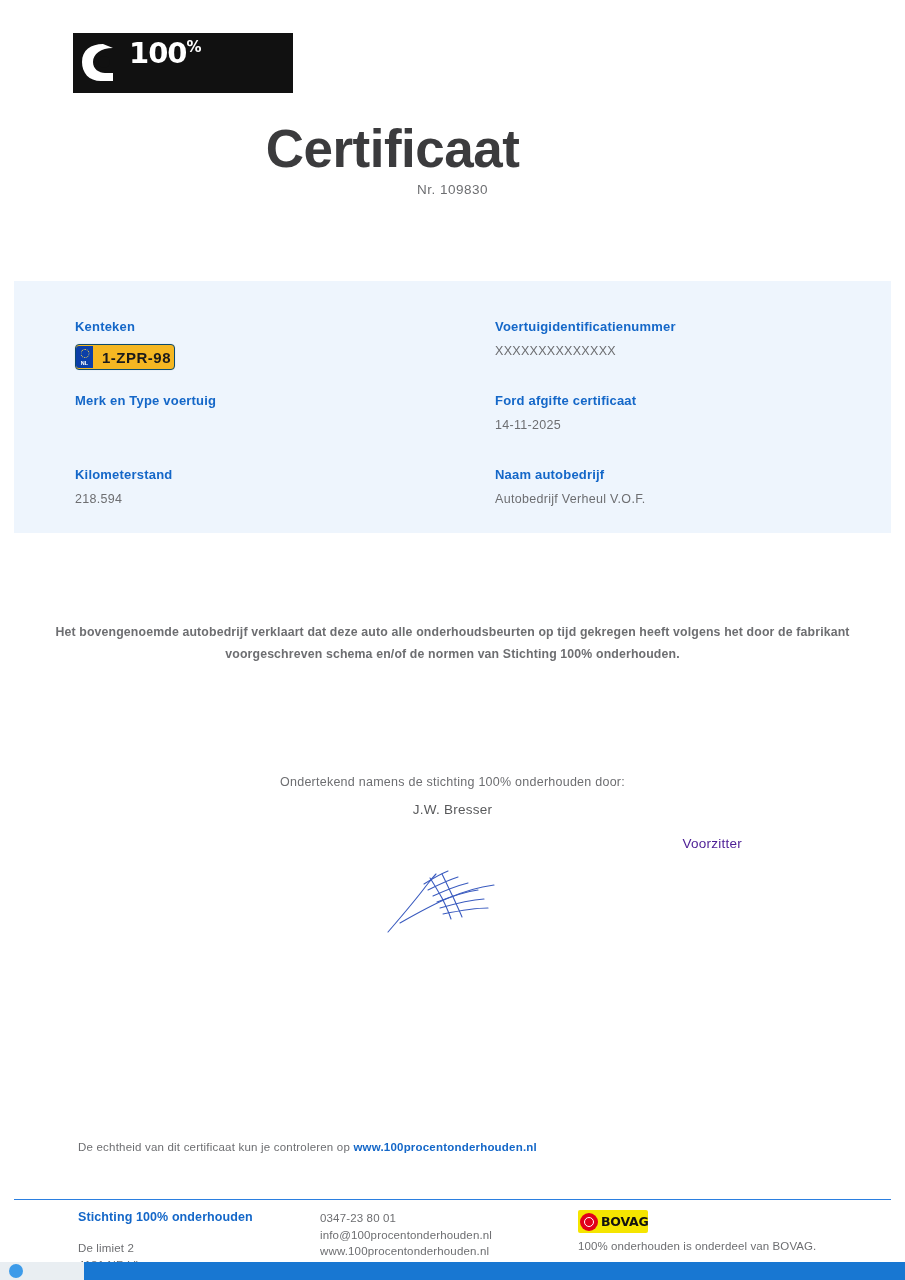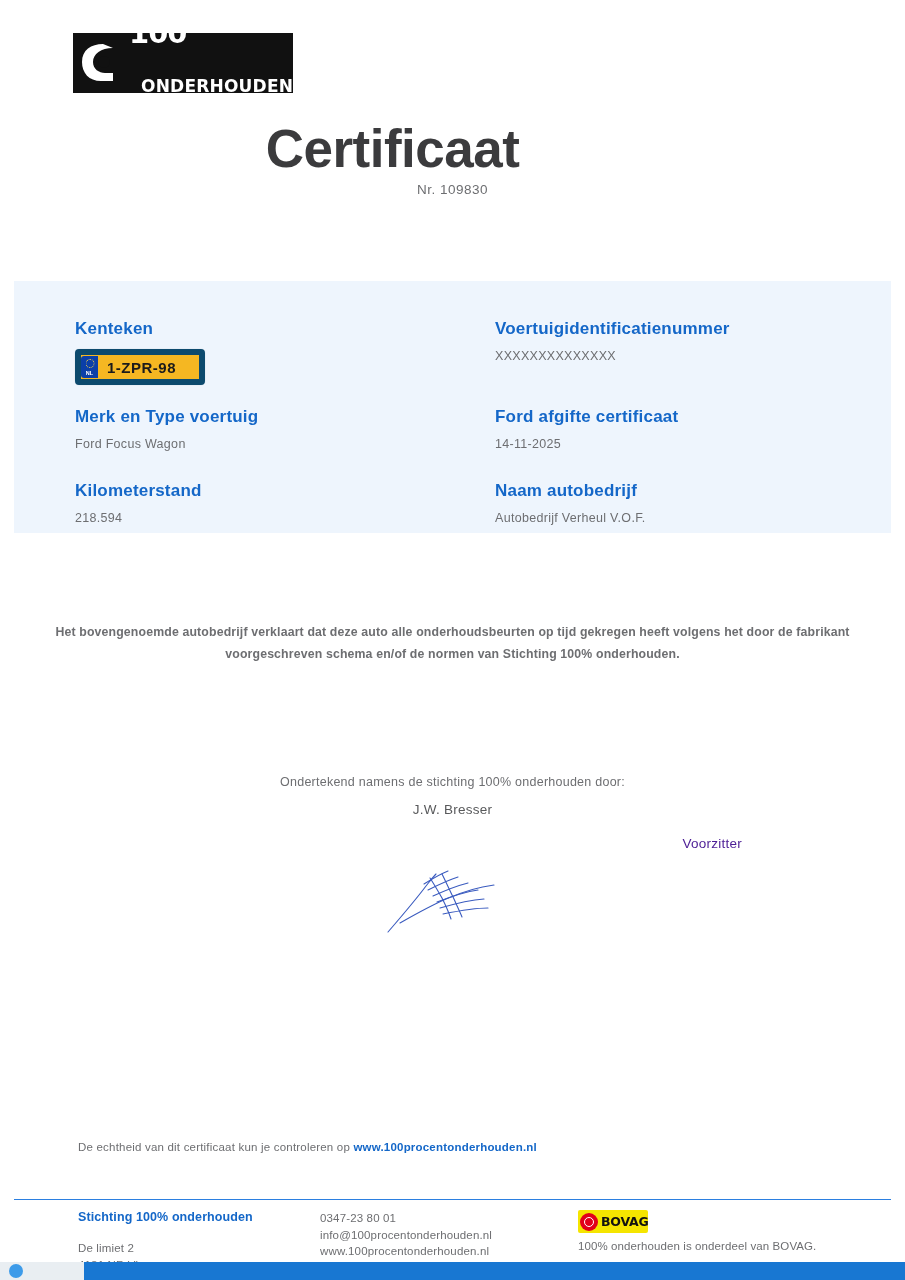--- a/index.html
+++ b/index.html
@@ -39,21 +39,21 @@
     top: 7px;
     width: 40px;
     height: 46px;
   }
   .logo-right {
     flex: 1;
     background: #111111;
     color: #ffffff;
     display: flex;
     flex-direction: column;
-    justify-content: flex-end;
+    justify-content: space-between;
     padding-left: 4px;
     gap: 33px;
   }
   .logo-100 {
     font-size: 29px;
     font-weight: bold;
     line-height: 28px;
     letter-spacing: -1px;
     font-family: "DejaVu Sans", sans-serif;
   }
@@ -111,39 +111,39 @@
     grid-template-columns: 420px 340px;
     row-gap: 0px;
   }
   .field {
     margin-bottom: 22px;
     min-height: 52px;
   }
   .field-label {
     color: #1467c8;
     font-weight: bold;
-    font-size: 17px;
+    font-size: 13px;
     letter-spacing: 0.2px;
     margin-bottom: 10px;
   }
   .field-value {
     color: #6d6e71;
     font-size: 12.5px;
     letter-spacing: 0.3px;
   }
 
   
   .plate {
     display: inline-flex;
     align-items: center;
     background: #f5b722;
-    border: 6px solid #0c4a6e;
+    border: 1px solid #0c4a6e;
     border-radius: 4px;
     height: 24px;
-    padding-right: 23px;
+    padding-right: 3px;
     box-shadow: 0 0 0 0.5px rgba(0,0,0,0.05);
   }
   .plate-eu {
     width: 17px;
     height: 22px;
     background: #0b3fa8;
     border-radius: 3px 0 0 3px;
     display: flex;
     flex-direction: column;
     align-items: center;
@@ -379,21 +379,20 @@
       </div>
     </div>
 
     <div class="field">
       <div class="field-label">Voertuigidentificatienummer</div>
       <div class="field-value">XXXXXXXXXXXXXX</div>
     </div>
 
     <div class="field">
       <div class="field-label">Merk en Type voertuig</div>
-      <div class="field-value">Ford  Focus Wagon</div>
     </div>
 
     <div class="field">
       <div class="field-label">Ford afgifte certificaat</div>
       <div class="field-value">14-11-2025</div>
     </div>
 
     <div class="field">
       <div class="field-label">Kilometerstand</div>
       <div class="field-value">218.594</div>

